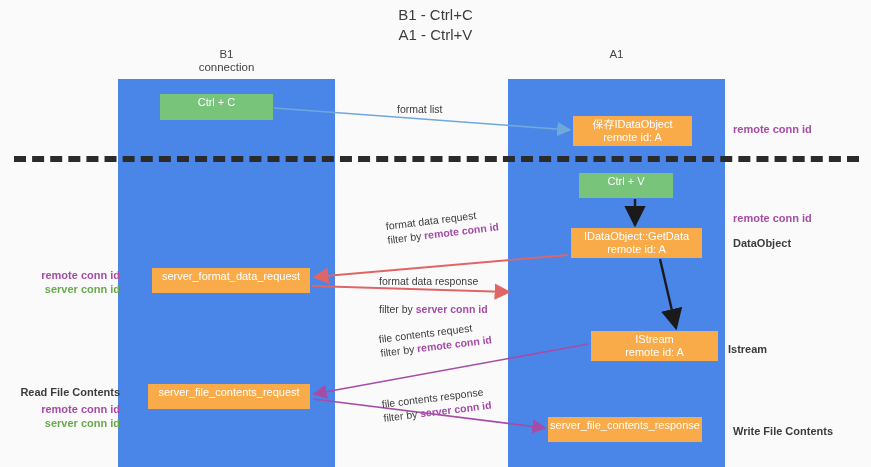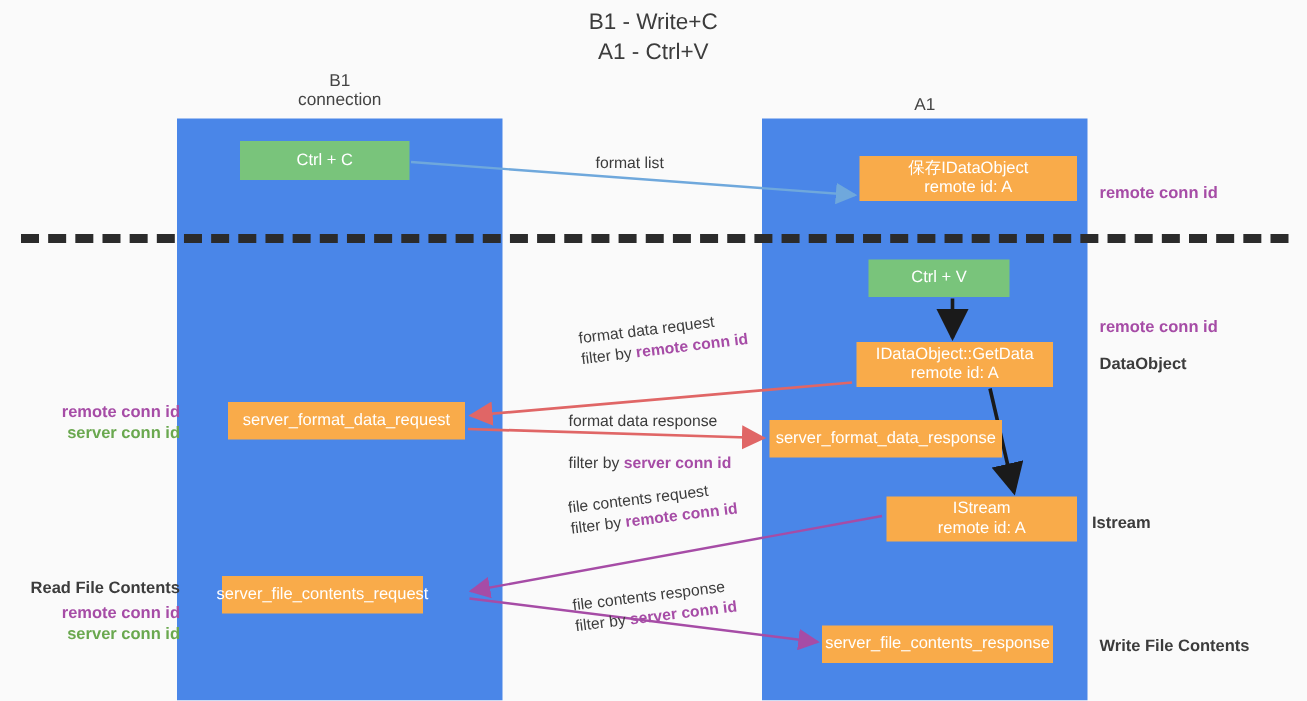--- a/index.html
+++ b/index.html
@@ -20,46 +20,46 @@
   
   #title{
     position:absolute;left:0;top:5px;width:871px;
     text-align:center;font-size:15px;color:#3c3c3c;line-height:20px;
   }
   .col-head{
     position:absolute;width:217px;text-align:center;
     font-size:11.5px;color:#444;line-height:13px;top:48px;
   }
   #head-b1{left:118px;}
-  #head-a1{left:508px;margin-top:16px;}
+  #head-a1{left:508px;}
 
   
   #divider{
     position:absolute;left:14px;top:156px;width:845px;height:0;
     border-top:6px dashed #2b2b2b;
   }
 
   
   .box{
     position:absolute;box-sizing:border-box;
-    display:flex;flex-direction:column;align-items:center;justify-content:center;
+    display:flex;flex-direction:column;align-items:center;justify-content:flex-start;
     color:#ffffff;font-size:11px;line-height:13px;text-align:center;
     padding:2px 4px;
   }
   .green{background:#79c47b;}
   .orange{background:#f9ab4a;}
 
   #box-ctrlc{left:160px;top:94px;width:113px;height:26px;}
-  #box-save-idataobject{left:573px;top:104px;width:145px;height:30px;}
+  #box-save-idataobject{left:573px;top:116px;width:119px;height:30px;}
   #box-ctrlv{left:579px;top:173px;width:94px;height:25px;}
   #box-getdata{left:571px;top:228px;width:131px;height:30px;}
   #box-fmt-req{left:152px;top:268px;width:158px;height:25px;}
   #box-fmt-resp{left:513px;top:280px;width:155px;height:25px;}
   #box-istream{left:591px;top:331px;width:127px;height:30px;}
-  #box-file-req{left:148px;top:384px;width:134px;height:25px;}
+  #box-file-req{left:148px;top:384px;width:162px;height:25px;}
   #box-file-resp{left:548px;top:417px;width:154px;height:25px;}
 
   
   .ann{position:absolute;font-size:11px;line-height:14px;}
   .pur{color:#a64ca6;font-weight:bold;}
   .grn{color:#6aa84f;font-weight:bold;}
   .blk{color:#3c3c3c;font-weight:bold;}
   .ann-right{text-align:left;}
   .ann-left{text-align:right;width:112px;left:8px;}
 
@@ -86,21 +86,21 @@
 </style>
 </head>
 <body>
 
 <div id="stage">
 
   <div class="col" id="col-b1"></div>
   <div class="col" id="col-a1"></div>
 
   <div id="title">
-    <div>B1 - Write+C</div>
+    <div>B1 - Ctrl+C</div>
     <div>A1 - Ctrl+V</div>
   </div>
 
   <div class="col-head" id="head-b1">
     <div>B1</div>
     <div>connection</div>
   </div>
   <div class="col-head" id="head-a1">
     <div>A1</div>
   </div>
@@ -153,23 +153,20 @@
 
   <div class="box orange" id="box-getdata">
     <div>IDataObject::GetData</div>
     <div>remote id: A</div>
   </div>
 
   <div class="box orange" id="box-fmt-req">
     <div>server_format_data_request</div>
   </div>
 
-  <div class="box orange" id="box-fmt-resp">
-    <div>server_format_data_response</div>
-  </div>
 
   <div class="box orange" id="box-istream">
     <div>IStream</div>
     <div>remote id: A</div>
   </div>
 
   <div class="box orange" id="box-file-req">
     <div>server_file_contents_request</div>
   </div>
 

